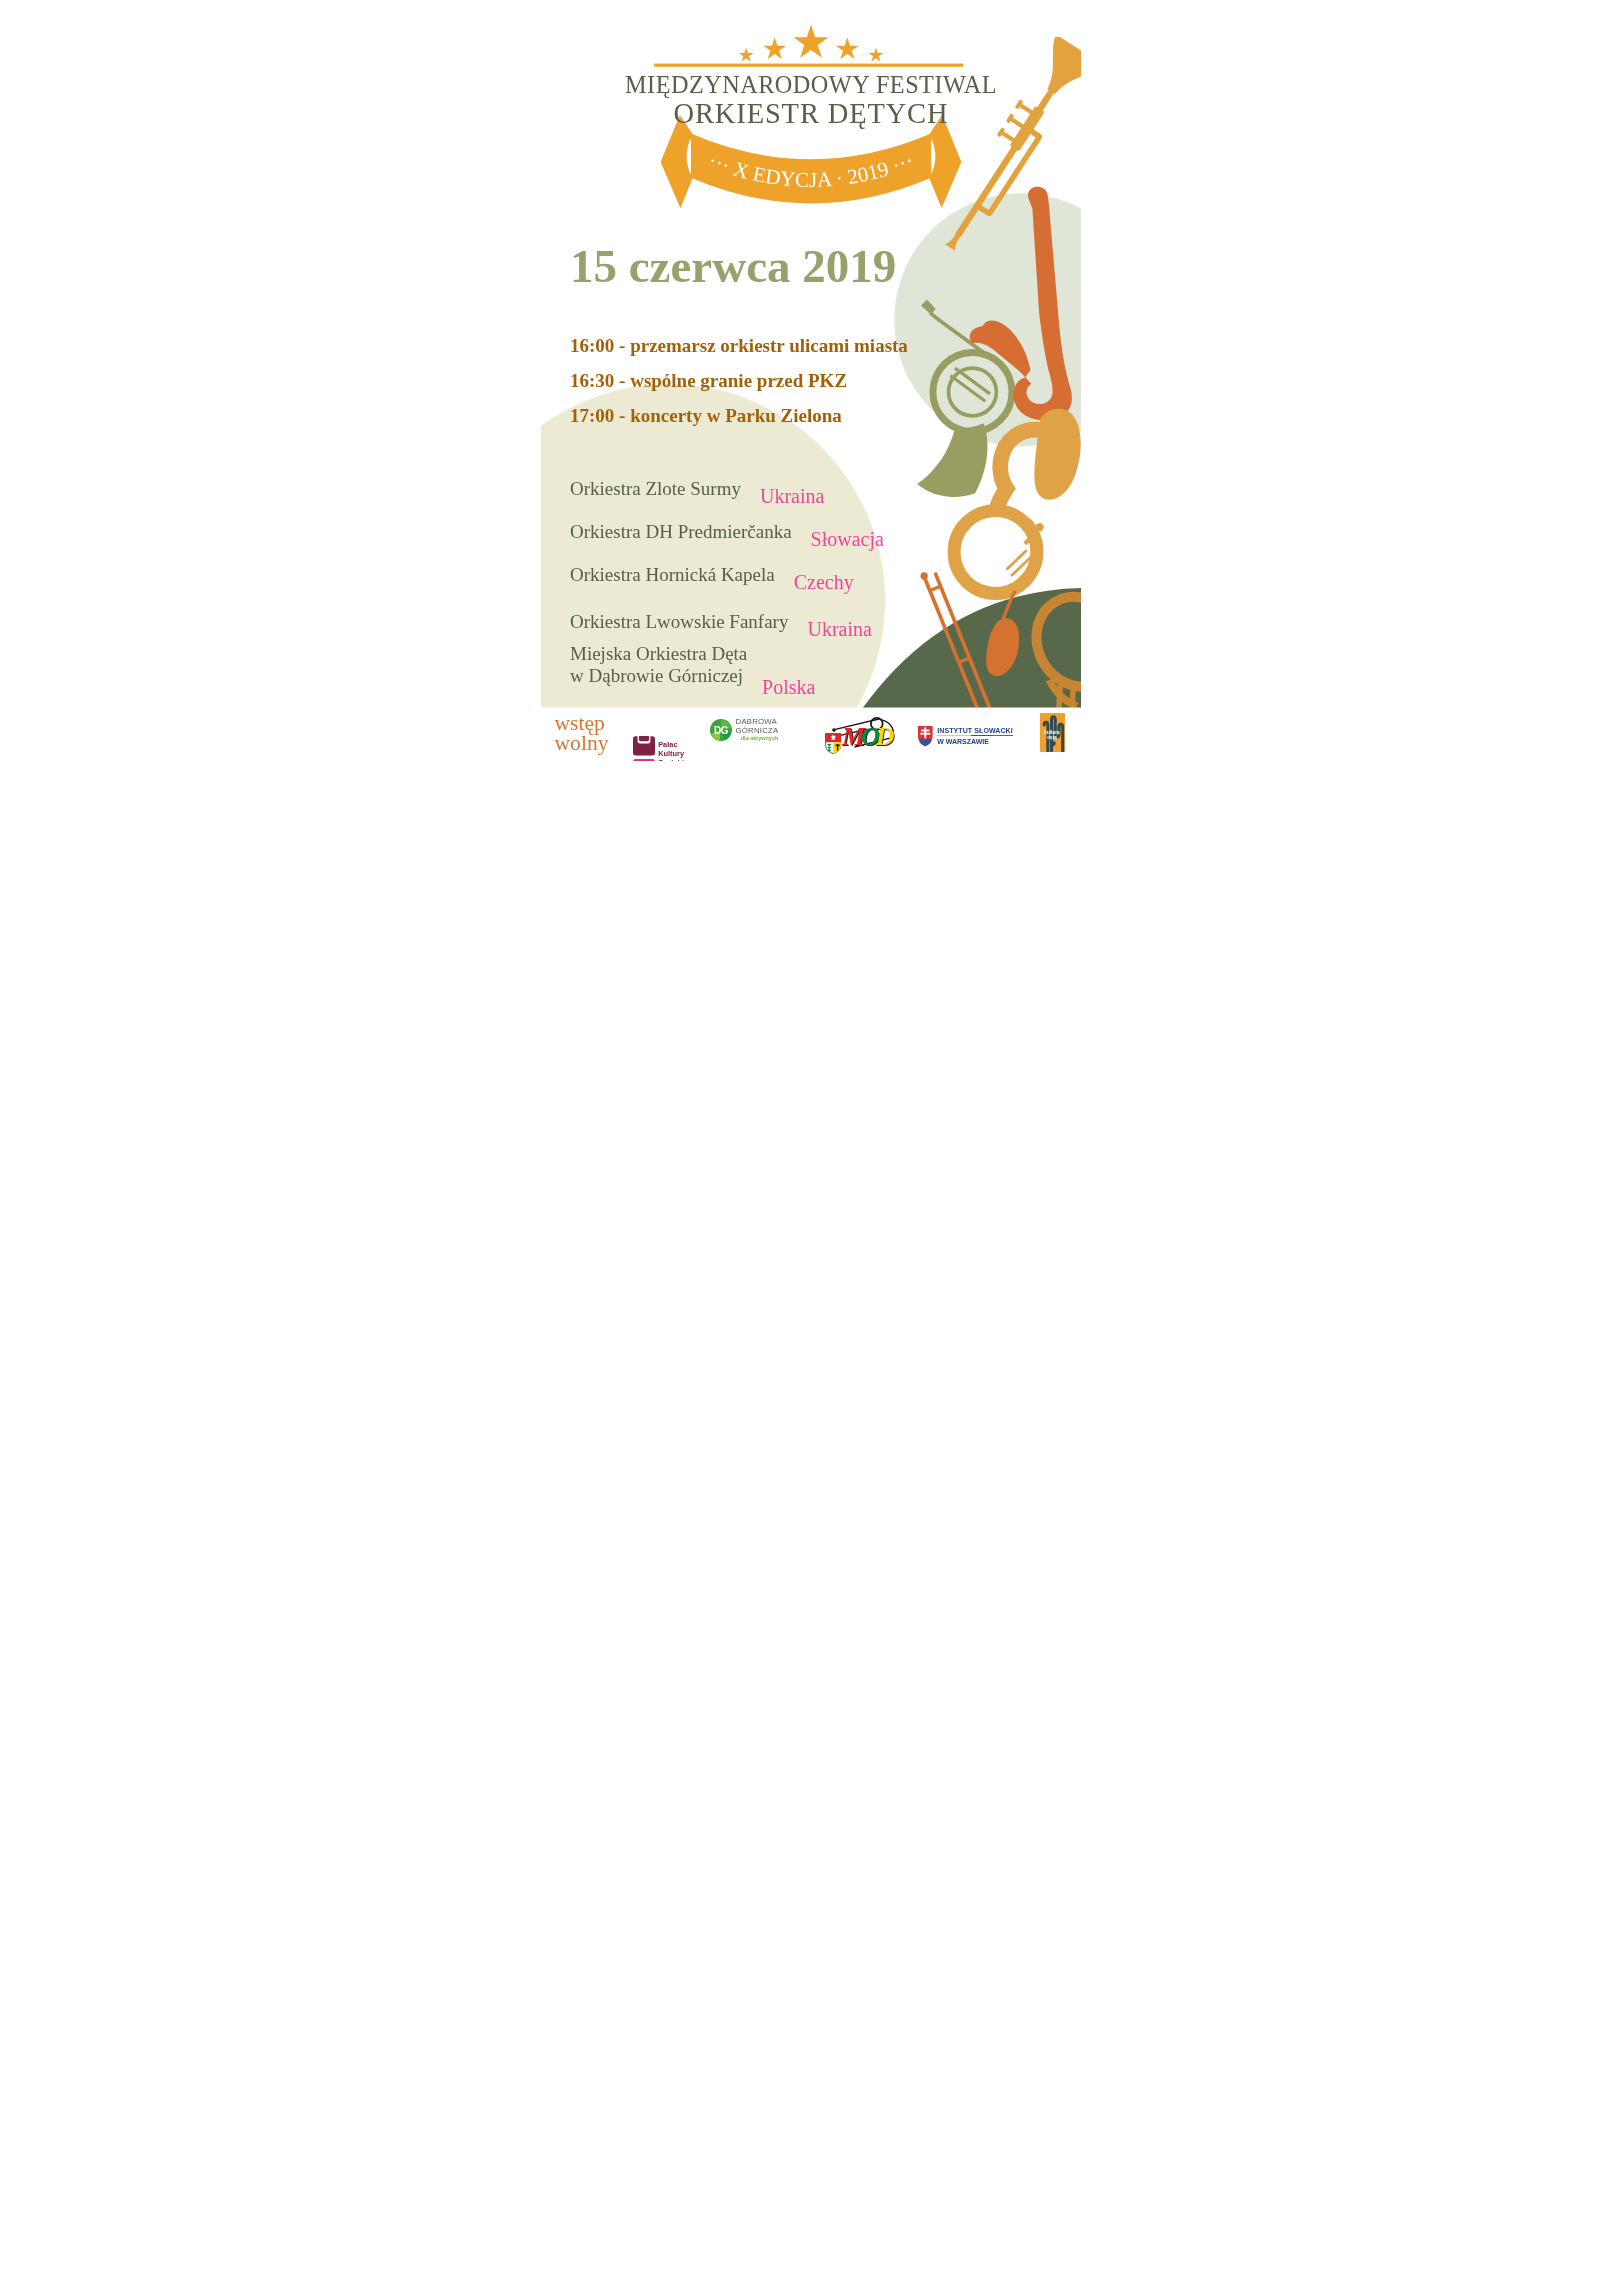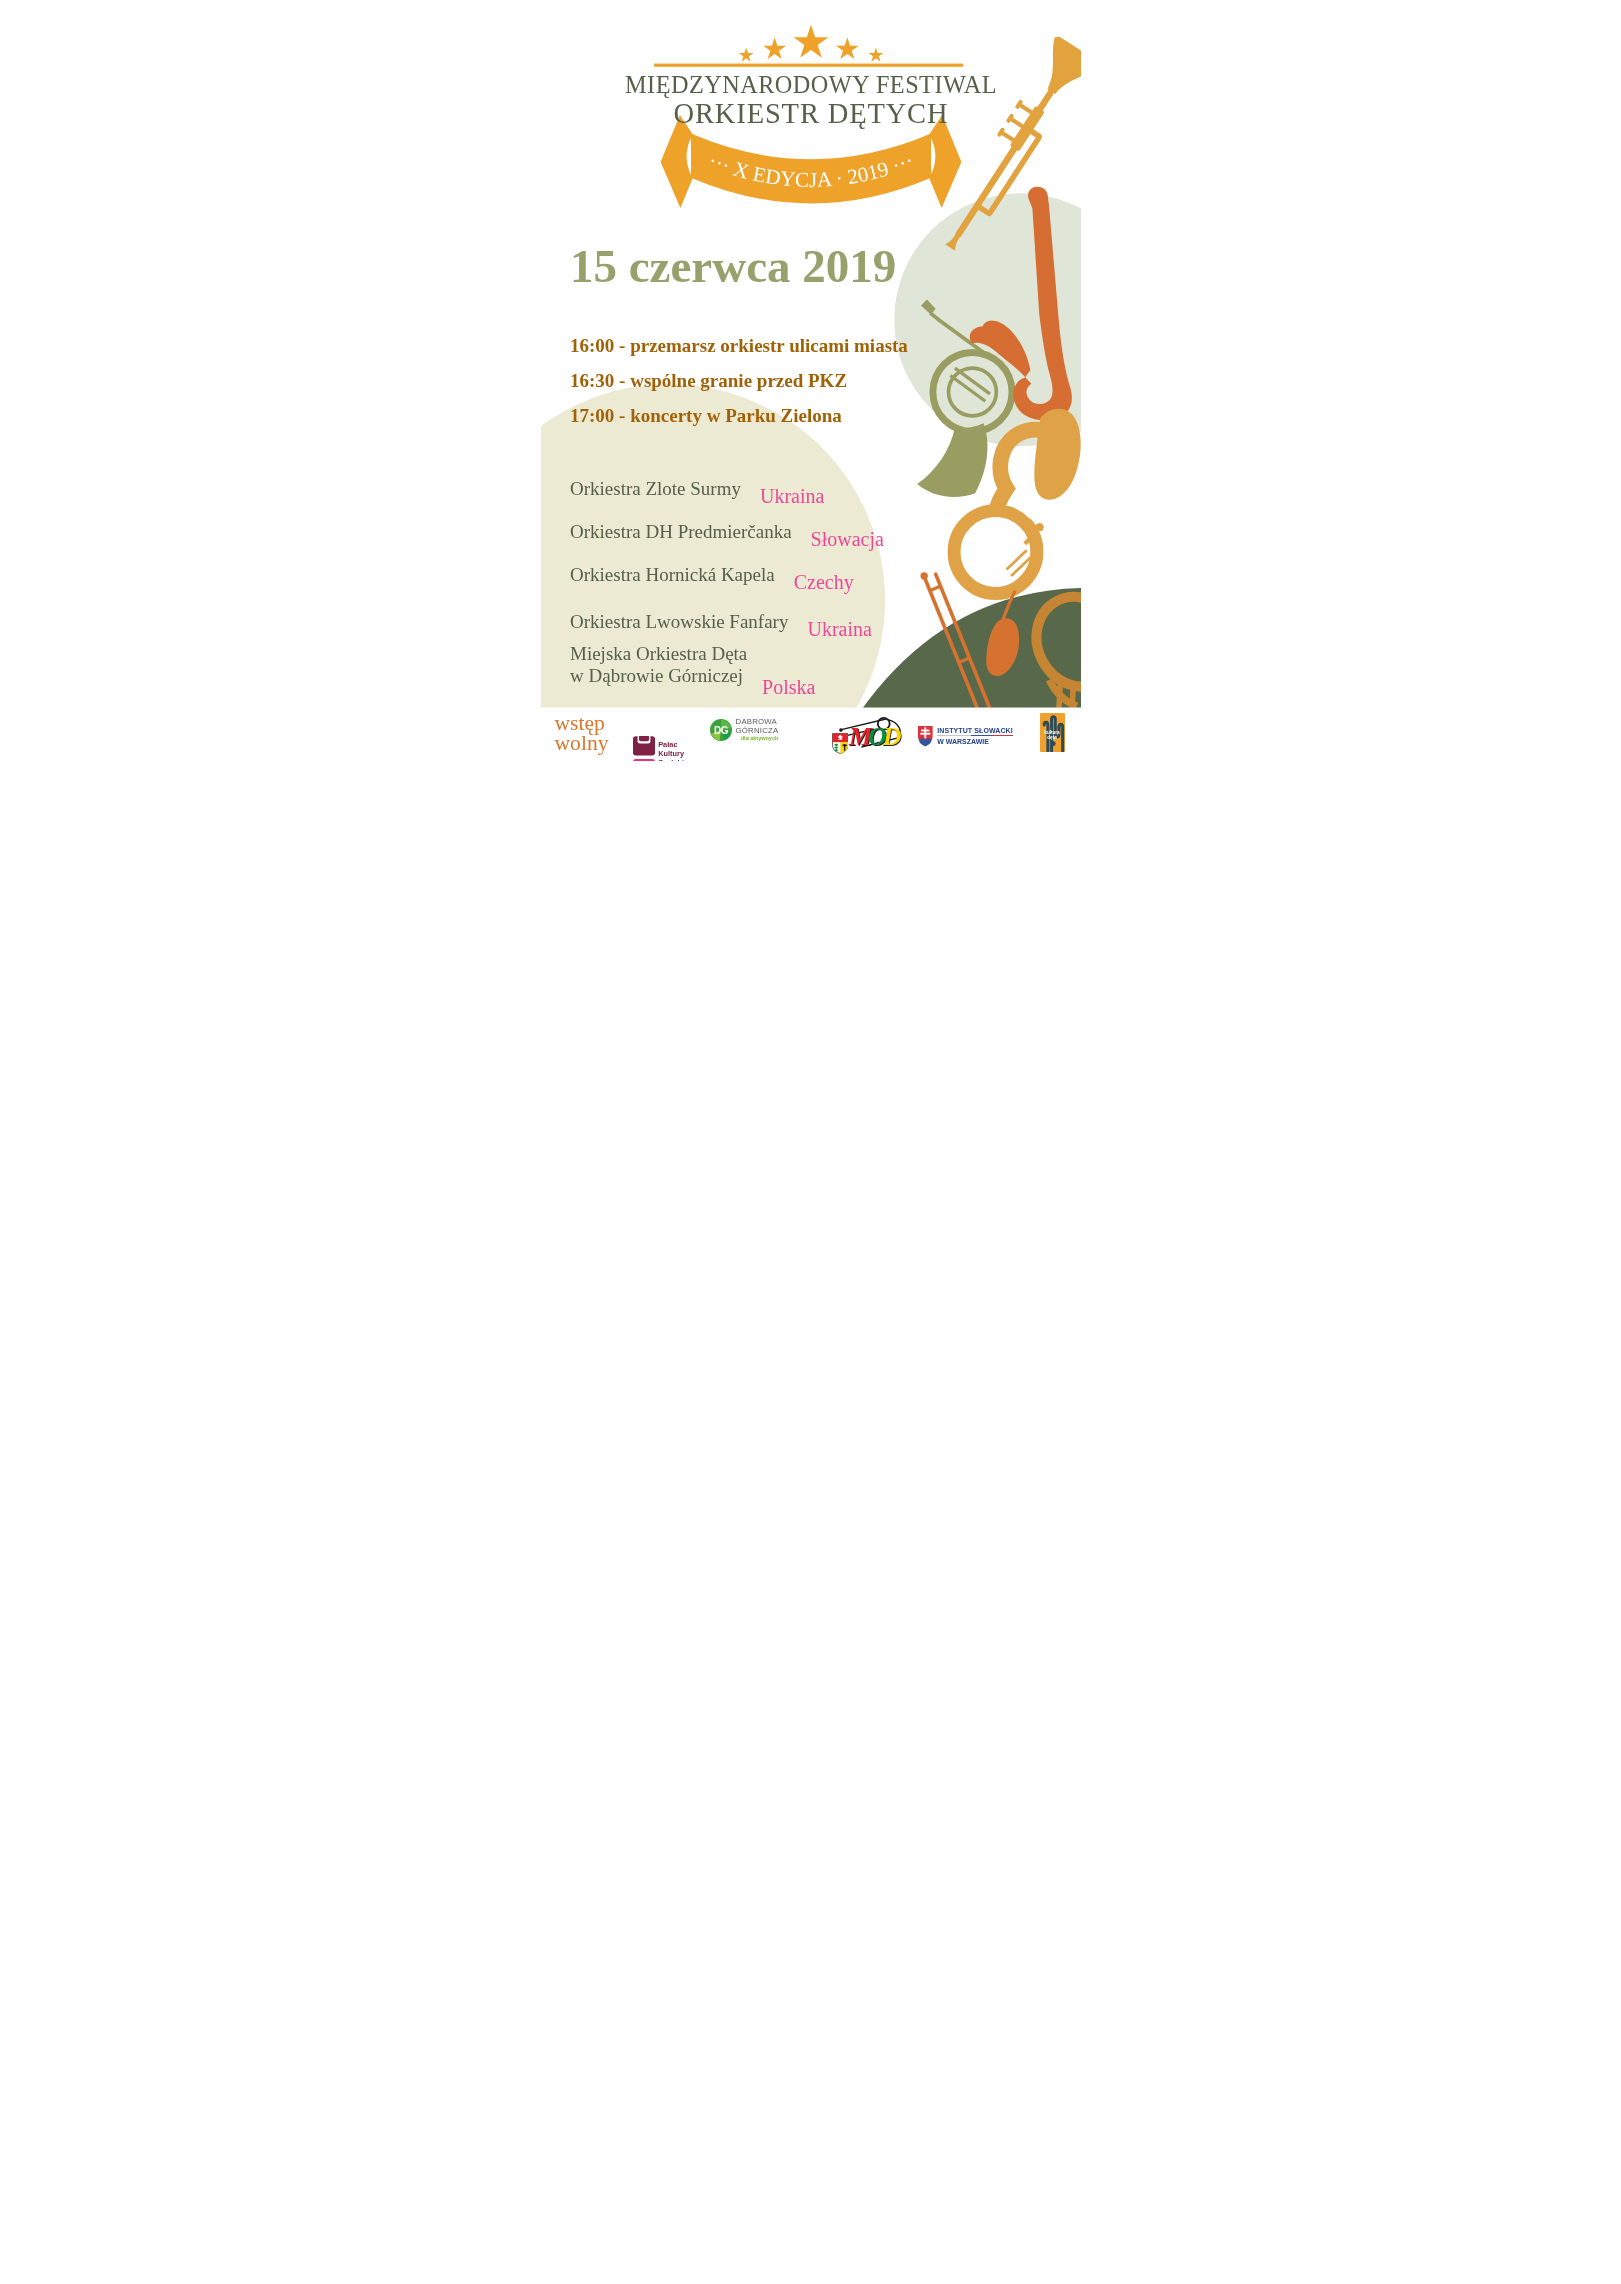--- a/index.html
+++ b/index.html
@@ -49,21 +49,21 @@
 
   .palac{left:92px;top:28px;gap:3.7px;}
   .palac-text{font-family:"Liberation Sans",sans-serif;font-weight:bold;
     font-size:7.4px;line-height:8.7px;color:#7E2144;}
 
   .dg{left:169px;top:10px;gap:4.1px;}
   .dg-text{font-family:"Liberation Sans",sans-serif;color:#58595B;}
   .dg-name{font-weight:normal;font-size:7.8px;line-height:8.7px;letter-spacing:0.2px;}
   .dg-tag{font-size:5.5px;color:#76B82A;text-align:right;font-weight:bold;}
 
-  .mod{left:291px;top:8.3px;width:78px;height:41px;display:block;position:absolute;}
+  .mod{left:284px;top:8.3px;width:78px;height:41px;display:block;position:absolute;}
   .mod-letters{position:absolute;left:17.5px;top:5.5px;
     font-family:"Liberation Serif",serif;font-style:italic;font-weight:bold;
     font-size:26px;letter-spacing:-4.1px;white-space:nowrap;}
   .mod-letters span{text-shadow:0.9px 0.9px 0 #1c1c1c;}
   .mod-m{color:#E3242B;} .mod-o{color:#00923F;} .mod-d{color:#FFD500;}
 
   .slovak{left:376px;top:16.6px;gap:4.1px;}
   .slovak-text{font-family:"Liberation Sans",sans-serif;color:#23408E;font-weight:bold;}
   .slovak-l1{font-size:7px;letter-spacing:0.1px;}
   .slovak-rule{height:1.4px;margin:1.4px 0;

